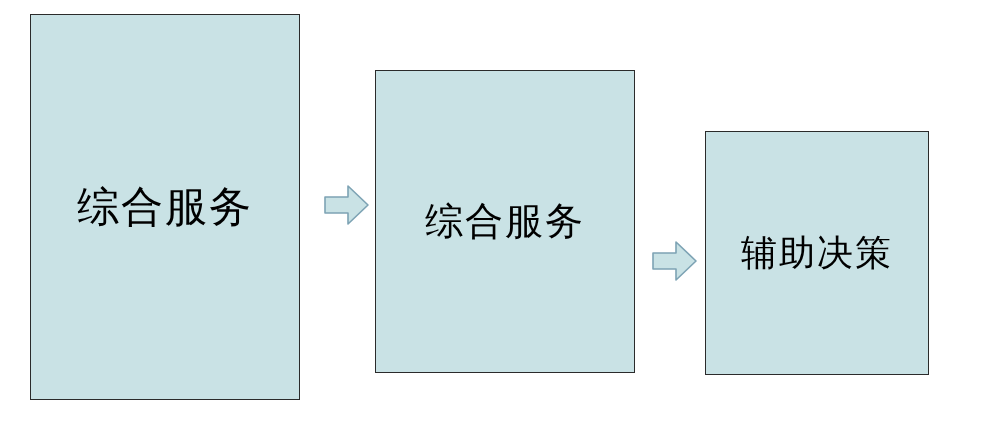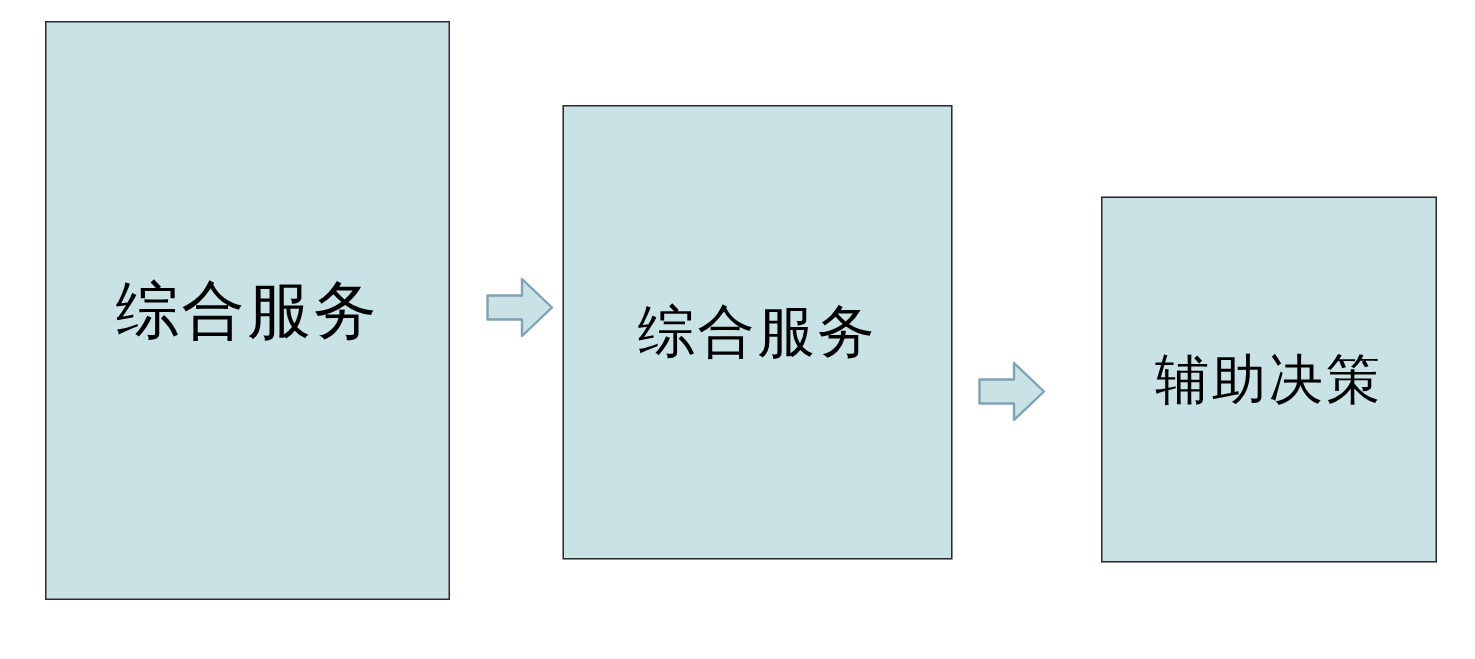--- a/index.html
+++ b/index.html
@@ -28,21 +28,21 @@
   }
   .flow-box .label {
     color: #000000;
     letter-spacing: 2px;
     white-space: nowrap;
   }
   #box-1 { left: 30px;  top: 14px;  width: 270px; height: 386px; }
   #box-1 .label { font-size: 42px; }
   #box-2 { left: 375px; top: 70px;  width: 260px; height: 303px; }
   #box-2 .label { font-size: 38px; }
-  #box-3 { left: 734px; top: 131px; width: 224px; height: 244px; align-items: center; }
+  #box-3 { left: 705px; top: 131px; width: 224px; height: 244px; align-items: center; }
   #box-3 .label { font-size: 36px; }
   .flow-arrow {
     position: absolute;
     width: 46px;
     height: 46px;
   }
   #arrow-1 { left: 324px; top: 182px; }
   #arrow-2 { left: 652px; top: 238px; }
 </style>
 </head>

